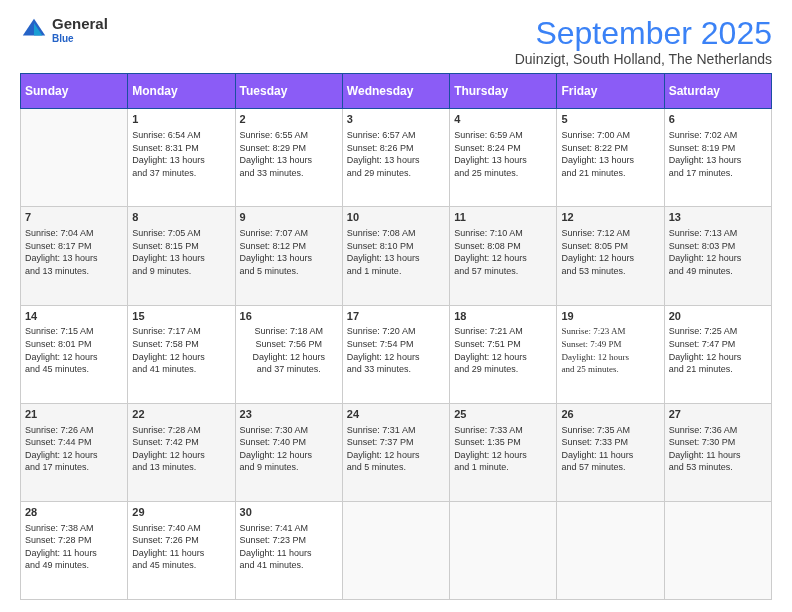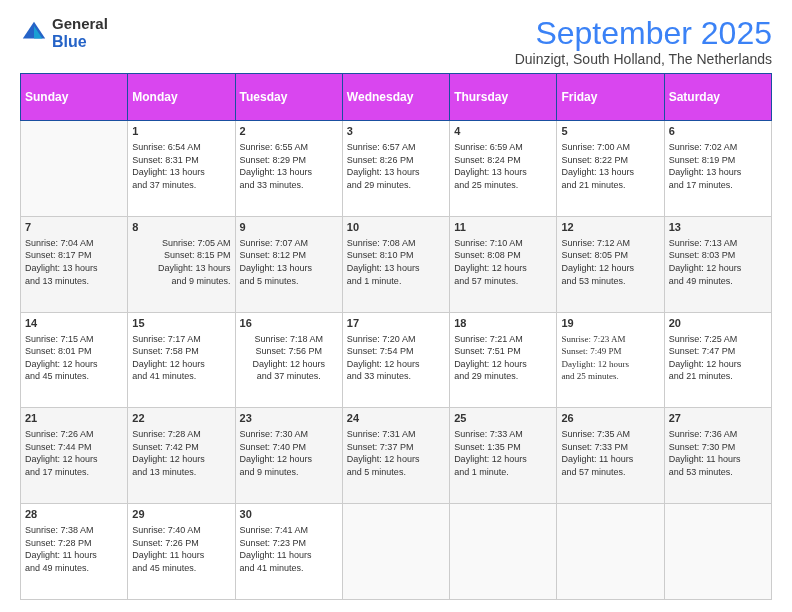--- a/index.html
+++ b/index.html
@@ -32,21 +32,21 @@
       display: flex;
       flex-direction: column;
       line-height: 1.1;
     }
     .logo-general {
       font-size: 15px;
       font-weight: bold;
       color: #333;
     }
     .logo-blue {
-      font-size: 16px;
+      font-size: 10px;
       font-weight: bold;
       color: #2563c7;
     }
     .logo-icon {
       width: 28px;
       height: 28px;
     }
     .title-block {
       text-align: right;
     }
@@ -61,25 +61,25 @@
       color: #444;
     }
     .calendar {
       flex: 1;
       border: 1px solid #ccc;
       border-collapse: collapse;
       width: 100%;
       table-layout: fixed;
     }
     .calendar th {
-      background: #d946ef;
+      background: #8b5cf6;
       color: #fff;
       font-size: 12px;
       font-weight: bold;
-      padding: 16px 4px;
+      padding: 10px 4px;
       text-align: left;
       border: 1px solid #1a4fa0;
     }
     .calendar td {
       vertical-align: top;
       border: 1px solid #ccc;
       padding: 3px 4px;
       font-size: 9.5px;
       color: #333;
       line-height: 1.35;
@@ -188,21 +188,21 @@
         <tr class="week-row">
           <td>
             <span class="day-num">7</span>
             <div class="day-info" style="white-space: pre-line;">Sunrise: 7:04 AM
 Sunset: 8:17 PM
 Daylight: 13 hours
 and 13 minutes.</div>
           </td>
           <td>
             <span class="day-num">8</span>
-            <div class="day-info" style="white-space: pre-line; text-align: right;">Sunrise: 7:05 AM
+            <div class="day-info" style="white-space: pre-line;">Sunrise: 7:05 AM
 Sunset: 8:15 PM
 Daylight: 13 hours
 and 9 minutes.</div>
           </td>
           <td>
             <span class="day-num">9</span>
             <div class="day-info" style="white-space: pre-line;">Sunrise: 7:07 AM
 Sunset: 8:12 PM
 Daylight: 13 hours
 and 5 minutes.</div>

